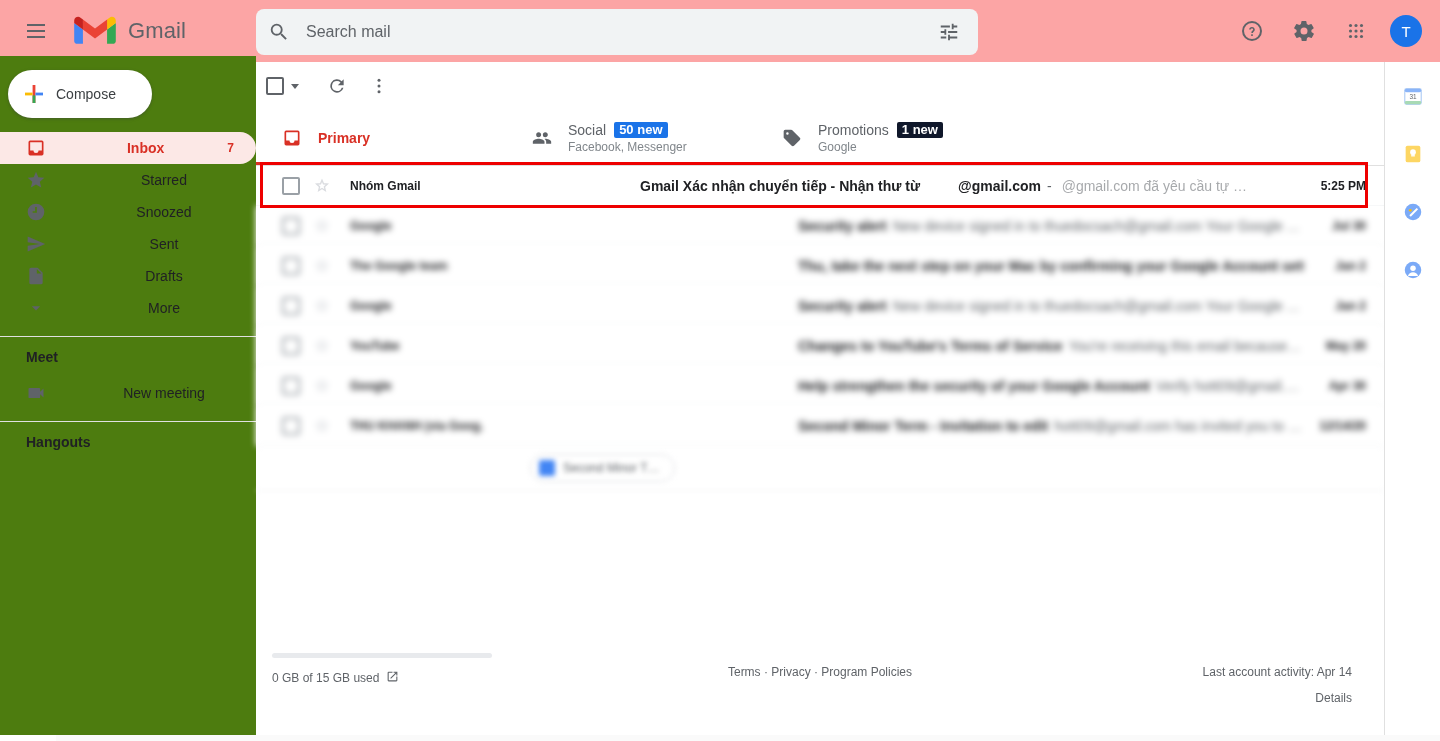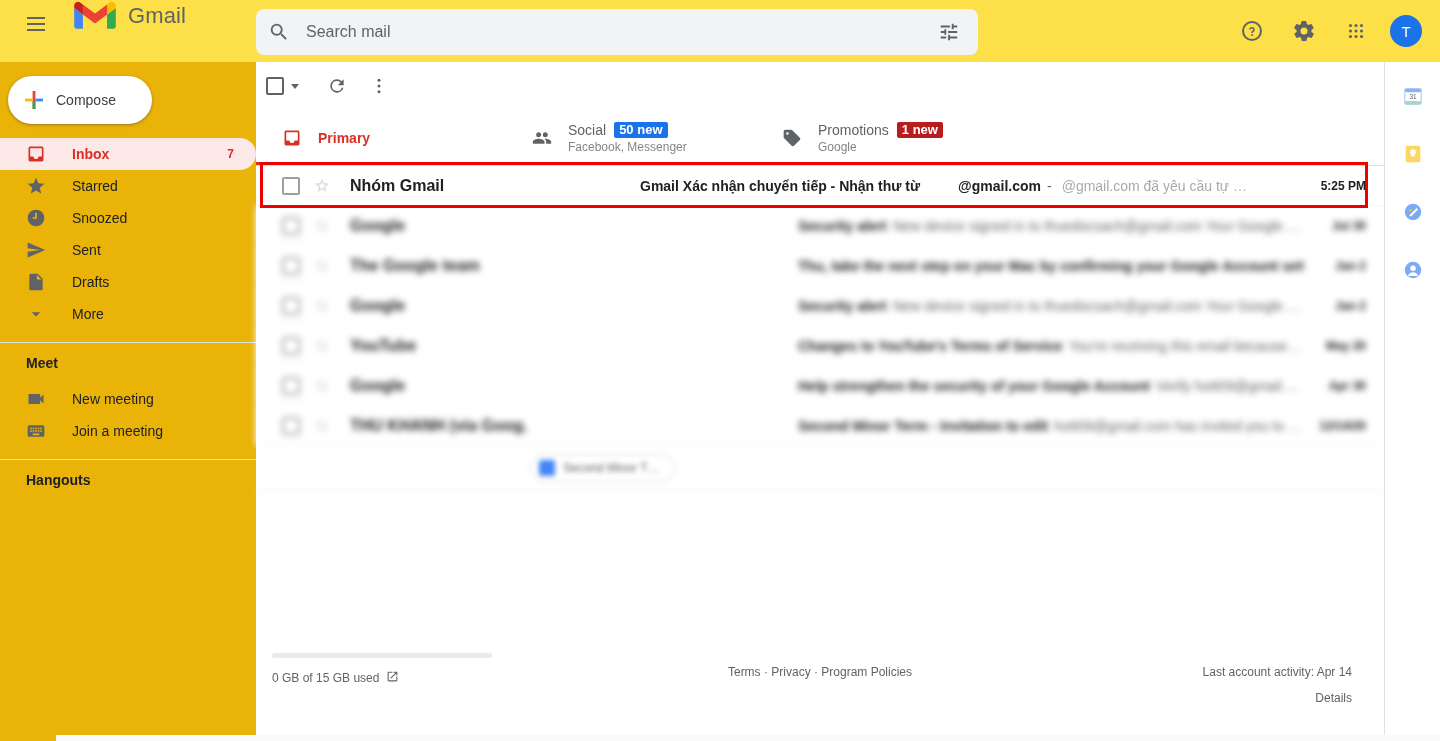--- a/index.html
+++ b/index.html
@@ -8,21 +8,21 @@
     width: 1440px; height: 741px;
     background: #ffffff;
     font-family: "Liberation Sans", sans-serif;
     overflow: hidden;
   }
   .app { position: relative; width: 1440px; height: 741px; background:#fff; }
 
   
   .header {
     position: absolute; top:0; left:0; width:1440px; height:62px;
-    display:flex; align-items:flex-start; background:#fde047;
+    display:flex; align-items:center; background:#fca5a5;
   }
   .hamburger {
     width:48px; height:48px; margin-left:12px;
     display:flex; align-items:center; justify-content:center;
     border-radius:50%; cursor:pointer;
   }
   .ham-lines { width:18px; height:14px; position:relative; }
   .ham-lines i { position:absolute; left:0; width:18px; height:2px; background:#5f6368; display:block; }
   .ham-lines i:nth-child(1){ top:0; }
   .ham-lines i:nth-child(2){ top:6px; }
@@ -67,21 +67,21 @@
   .avatar {
     width:32px; height:32px; border-radius:50%;
     background:#1a73e8; color:#fff;
     display:flex; align-items:center; justify-content:center;
     font-size:15px; margin:0 8px 0 6px; cursor:pointer;
     font-family:"Liberation Sans", sans-serif;
   }
 
   
   .sidebar {
-    position:absolute; left:0; top:62px; width:256px; height:679px; background:#eab308;
+    position:absolute; left:0; top:56px; width:256px; height:679px; background:#4d7c0f;text-align:center;
   }
   .compose {
     margin:14px 0 0 8px; width:144px; height:48px;
     border-radius:24px; background:#fff;
     box-shadow: 0 1px 2px 0 rgba(60,64,67,.3), 0 1px 3px 1px rgba(60,64,67,.15);
     display:flex; align-items:center; cursor:pointer;
   }
   .compose-plus { margin:0 10px 0 14px; width:24px; height:24px; }
   .compose-label { font-size:14px; color:#3c4043; }
 
@@ -157,21 +157,21 @@
   .rows { position:relative; }
   .row {
     height:40px; display:flex; align-items:center;
     border-bottom:1px solid #f1f3f4; position:relative; cursor:pointer;
     background:#fff;
   }
   .row.unread { font-weight:bold; }
   .row .rcb { width:18px;height:18px;border:2px solid #9aa0a6;border-radius:2px;margin-left:26px;flex:0 0 18px; }
   .row .rstar { width:20px; height:20px; margin-left:12px; flex:0 0 20px; display:flex;align-items:center;justify-content:center;}
   .row .rsender {
-    width:200px; margin-left:18px; font-size:16px; color:#202124;
+    width:200px; margin-left:18px; font-size:12px; color:#202124;
     overflow:hidden; white-space:nowrap; text-overflow:ellipsis; flex:0 0 200px;
   }
   .row .rbody {
     flex:1; font-size:14px; color:#5f6368; overflow:hidden; white-space:nowrap;
     display:flex; align-items:baseline; min-width:0;
   }
   .row .rsubject { color:#202124; flex:0 0 auto; }
   .row .rsnippet { color:#5f6368; font-weight:normal; margin-left:6px; overflow:hidden; text-overflow:ellipsis; white-space:nowrap; }
   .row .rdate { width:80px; text-align:right; padding-right:18px; font-size:12px; color:#202124; flex:0 0 80px; }
 
@@ -361,28 +361,20 @@
 
     <div class="navitem">
       <span class="nicon">
         <svg width="20" height="20" viewBox="0 0 24 24">
             <path fill="#5f6368" d="M17 10.5V7a1 1 0 0 0-1-1H4a1 1 0 0 0-1 1v10a1 1 0 0 0 1 1h12a1 1 0 0 0 1-1v-3.5l4 4v-11z"></path>
           </svg>
       </span>
       <span class="nlabel">New meeting</span>
     </div>
 
-    <div class="navitem">
-      <span class="nicon">
-        <svg width="20" height="20" viewBox="0 0 24 24">
-            <path fill="#5f6368" d="M20 5H4a2 2 0 0 0-2 2v10a2 2 0 0 0 2 2h16a2 2 0 0 0 2-2V7a2 2 0 0 0-2-2zm-9 3h2v2h-2zm0 3h2v2h-2zM8 8h2v2H8zm0 3h2v2H8zm-1 2H5v-2h2zm0-3H5V8h2zm9 7H8v-2h8zm0-4h-2v-2h2zm0-3h-2V8h2zm3 3h-2v-2h2zm0-3h-2V8h2z"></path>
-          </svg>
-      </span>
-      <span class="nlabel">Join a meeting</span>
-    </div>
 
     <div class="nav-divider"></div>
     <div class="nav-section-title">Hangouts</div>
   </div>
 
   <div class="main">
 
     <div class="list-toolbar">
       <div class="selectall">
         <span class="cbox"></span>
@@ -437,21 +429,21 @@
 
       <div class="tab">
         <span class="ticon">
           <svg width="20" height="20" viewBox="0 0 24 24">
               <path fill="#5f6368" d="M21.4 11.6 12.4 2.6A2 2 0 0 0 11 2H4a2 2 0 0 0-2 2v7c0 .6.2 1 .6 1.4l9 9c.4.4.9.6 1.4.6s1-.2 1.4-.6l7-7c.4-.4.6-.9.6-1.4s-.2-1-.6-1.4zM6.5 8A1.5 1.5 0 1 1 8 6.5 1.5 1.5 0 0 1 6.5 8z"></path>
             </svg>
         </span>
         <span class="tcol">
           <span class="tline1">
             <span class="tname">Promotions</span>
-            <span class="badge" style="background:#b91c1c;">1 new</span>
+            <span class="badge" style="background:#0f172a;">1 new</span>
           </span>
           <span class="tsub">Google</span>
         </span>
       </div>
     </div>
 
     <div class="rows">
 
       <div class="row unread first">
         <span class="rcb"></span>

